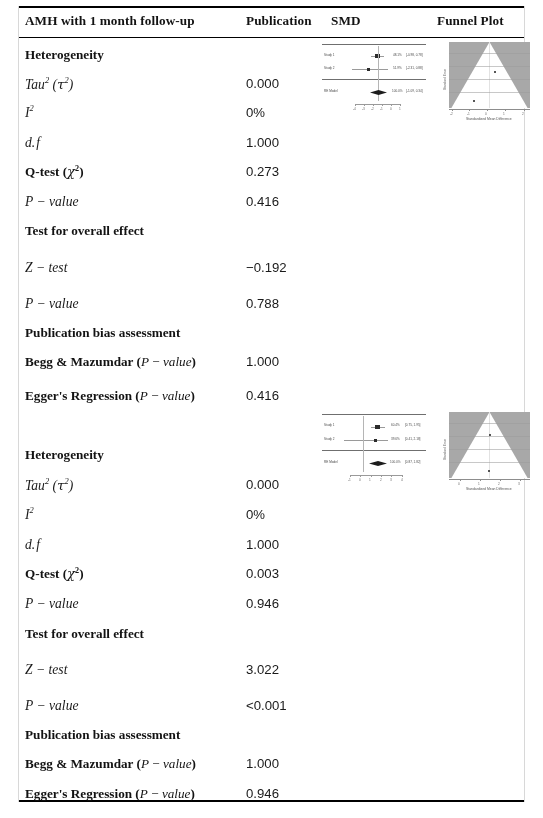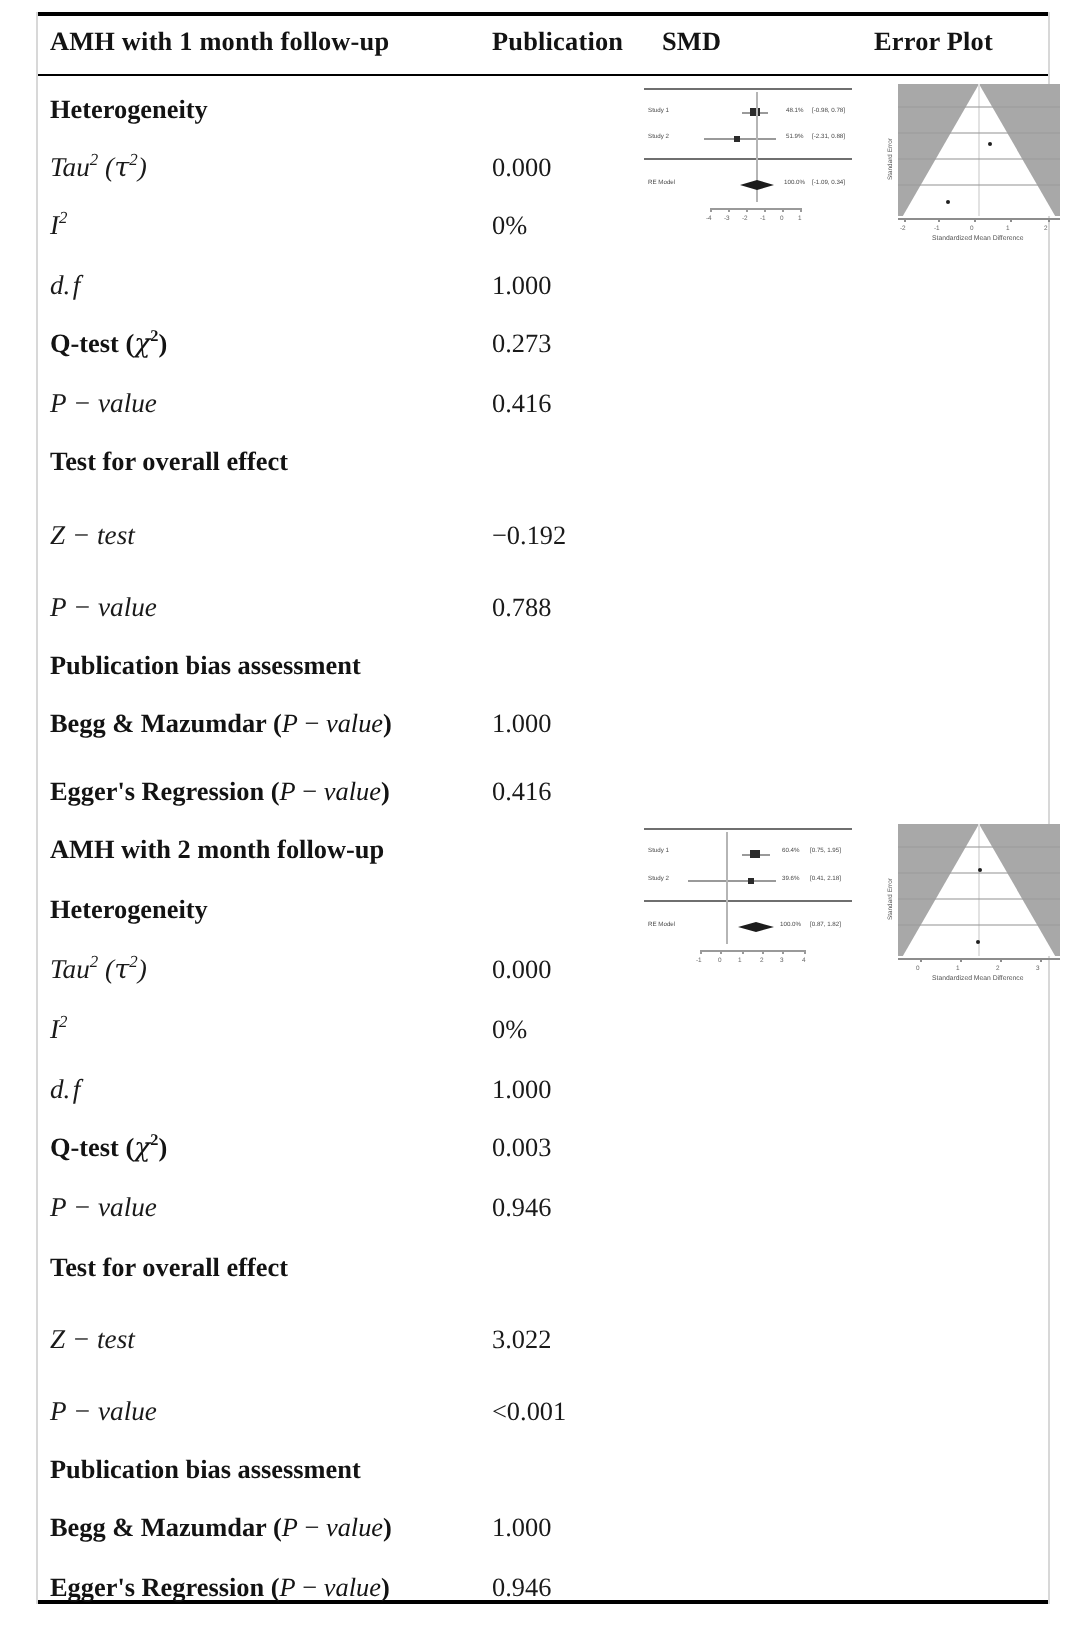--- a/index.html
+++ b/index.html
@@ -76,21 +76,21 @@
   }
   .label.bold  { font-weight: bold; color: #131313; }
   .label.ital  { font-style: italic; color: #1a1a1a; font-size: 13.6px; }
   .value {
     position: absolute;
     left: 221px;
     top: 0;
     font-size: 13.2px;
     color: #1a1a1a;
     white-space: nowrap;
-    font-family: Liberation Serif, serif;
+    font-family: Liberation Sans, sans-serif;
   }
 
   sup { font-size: .62em; vertical-align: super; line-height: 0; }
   .mi { font-style: italic; }
   .grk { font-style: italic; font-family: "DejaVu Serif", serif; }
 
   
   .plotbox { position: absolute; }
 
   .forest {
@@ -224,21 +224,21 @@
 
   <div class="rule rule-top"></div>
   <div class="rule rule-header"></div>
   <div class="rule rule-bottom"></div>
   <div class="side-rule side-left"></div>
   <div class="side-rule side-right"></div>
 
   <div class="hdr hdr-title">AMH with 1 month follow-up</div>
   <div class="hdr hdr-stats">Publication</div>
   <div class="hdr hdr-smd">SMD</div>
-  <div class="hdr hdr-funnel">Error Plot</div>
+  <div class="hdr hdr-funnel">Funnel Plot</div>
 
   <div class="row" style="top:43px">
     <span class="label bold">Heterogeneity</span>
   </div>
 
   <div class="row" style="top:72px">
     <span class="label ital"><span class="mi">Tau</span><sup>2</sup> (<span class="grk">τ</span><sup>2</sup>)</span>
     <span class="value">0.000</span>
   </div>
 
@@ -283,23 +283,20 @@
   <div class="row" style="top:350px">
     <span class="label bold">Begg &amp; Mazumdar (<span class="ital" style="font-weight:normal"><span class="mi">P</span> − <span class="mi">value</span></span>)</span>
     <span class="value">1.000</span>
   </div>
 
   <div class="row" style="top:384px">
     <span class="label bold">Egger's Regression (<span class="ital" style="font-weight:normal"><span class="mi">P</span> − <span class="mi">value</span></span>)</span>
     <span class="value">0.416</span>
   </div>
 
-  <div class="row" style="top:413px">
-    <span class="label bold">AMH with 2 month follow-up</span>
-  </div>
 
   <div class="row" style="top:443px">
     <span class="label bold">Heterogeneity</span>
   </div>
 
   <div class="row" style="top:473px">
     <span class="label ital"><span class="mi">Tau</span><sup>2</sup> (<span class="grk">τ</span><sup>2</sup>)</span>
     <span class="value">0.000</span>
   </div>
 

